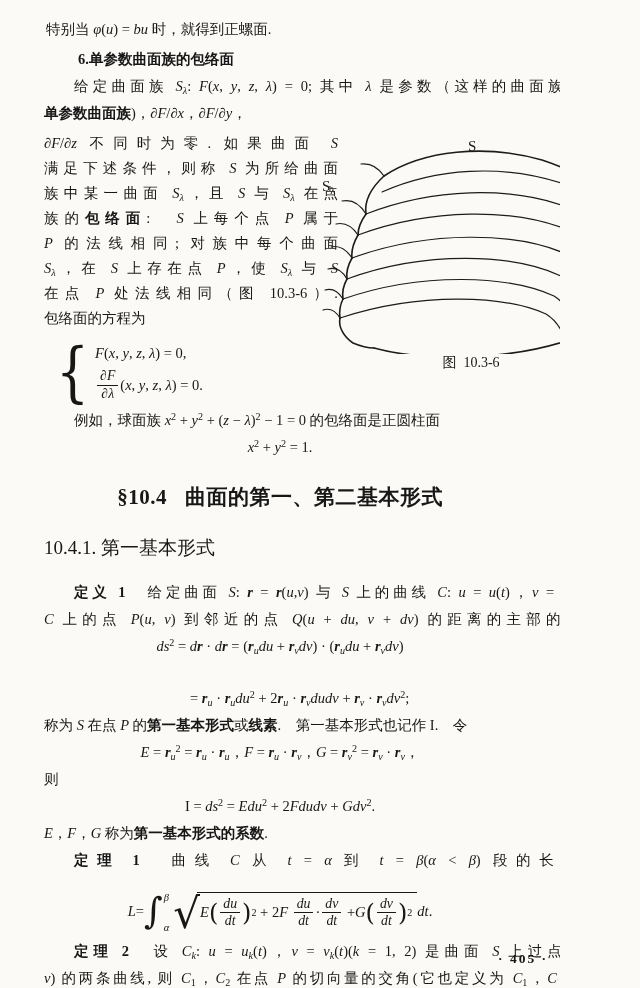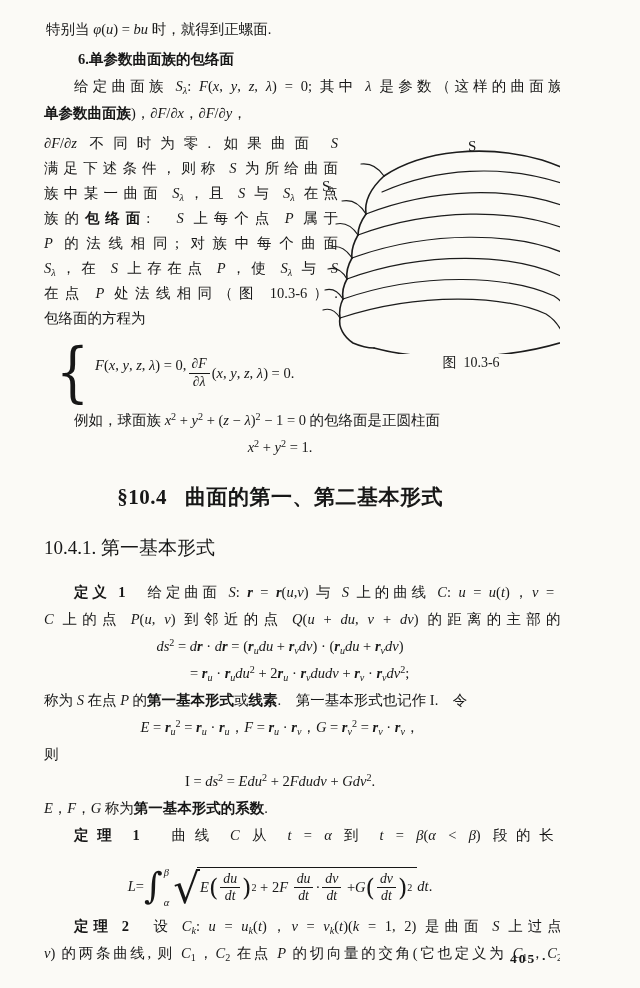--- a/index.html
+++ b/index.html
@@ -24,37 +24,37 @@
   .l3 { margin-left:44px; width:556px; text-indent:30px; }
   .l4 { margin-left:44px; }
   .just { text-align:justify; text-align-last:justify; }
 
   .wrapcol { width:294px; margin:4px 15px 0 44px; }
   .wl { height:25px; line-height:25px; text-align:justify; text-align-last:justify; }
   .wl.short { text-align-last:left; }
 
   .enveq { margin:4px 0 0 56px; display:flex; align-items:center; height:72px; }
   .brace { font-size:52px; font-weight:400; line-height:0; transform:scaleY(1.25); margin-right:6px; font-family:"DejaVu Serif",serif; }
-  .enveq-rows { display:flex; flex-direction:row; justify-content:flex-end; }
+  .enveq-rows { display:flex; flex-direction:column; justify-content:flex-end; }
   .enveq-rows .r1 { line-height:24px; }
   .enveq-rows .r2 { display:flex; align-items:center; line-height:20px; margin-top:4px; }
 
   .frac { display:inline-block; text-align:center; vertical-align:middle; line-height:1.05; font-size:0.95em; margin:0 2px; }
   .frac .fn { display:block; border-bottom:1px solid #171717; padding:0 3px 1px; }
   .frac .fd { display:block; padding-top:1px; }
 
   .figure { position:absolute; left:318px; top:138px; width:306px; }
   .figure svg { display:block; }
   .fig-label-s  { position:absolute; left:150px; top:0px; font-size:15px; }
   .fig-label-sl { position:absolute; left:4px;  top:40px; font-size:15px; }
   .fig-caption { width:306px; text-align:center; font-size:14px; margin-top:0; white-space:pre; }
 
   .exline { margin-left:44px; text-indent:30px; }
   .ctr { text-align:center; }
-  .eq-cont { margin-left:190px; }
+  .eq-cont { margin-left:190px;margin-top:25px; }
 
   h1.sec { margin:22px 0 0 0; text-align:center; font-size:21px; line-height:28px; font-weight:bold; letter-spacing:0.5px; }
   h1.sec .gap { display:inline-block; width:18px; }
   h2.subsec { margin:24px 0 0 44px; font-size:19px; line-height:26px; font-weight:normal; }
 
   .d1 { margin:18px 0 0 44px; width:556px; text-indent:30px; }
   .dfull { margin-left:44px; width:556px; }
   .thm { margin-left:44px; width:556px; text-indent:30px; }
 
   .Lformula { margin-top:10px; height:54px; display:flex; justify-content:center; align-items:center; font-size:14.5px; }

